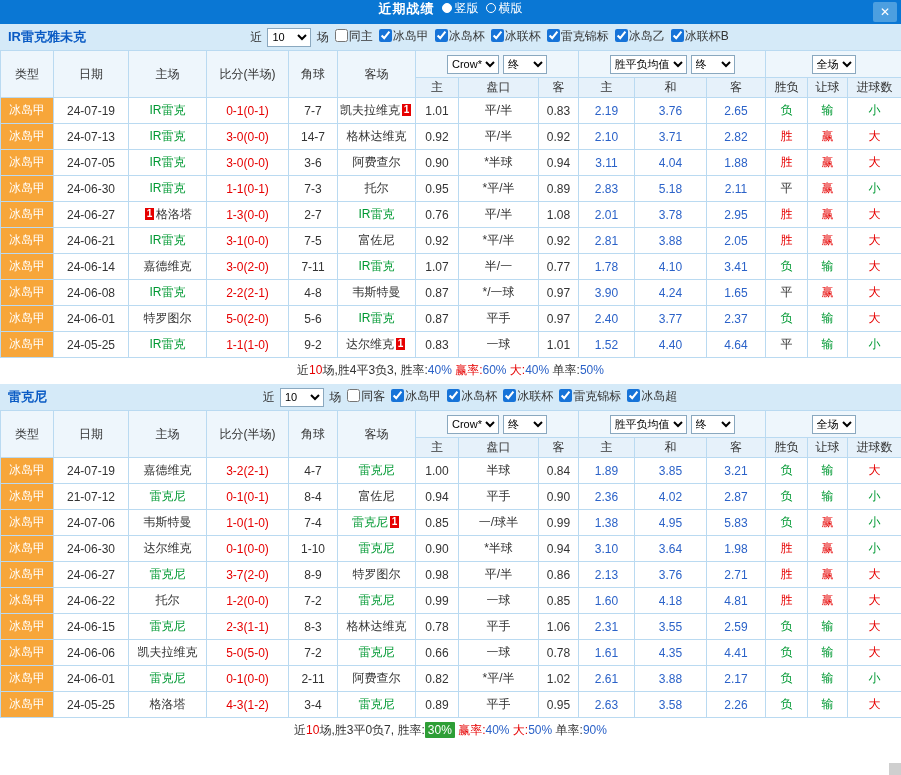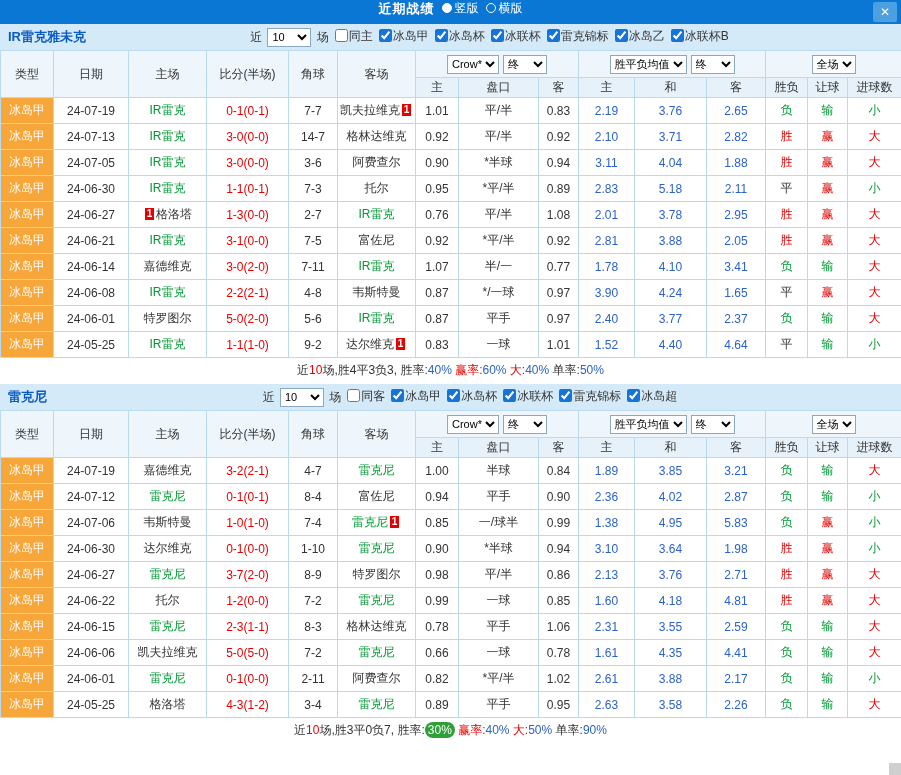--- a/index.html
+++ b/index.html
@@ -25,21 +25,21 @@
   thead tr.ctrl th { height:27px; background:#eef6fc; }
   thead tr.sub th { height:20px; background:#e6f1fa; color:#333; }
   tbody td { height:26px; background:#fff; }
   td.type { background:#f7a63a; color:#fff; }
   td.score { color:#e60000; }
   .focus { color:#009933; }
   td.eu { color:#2b62c8; }
   .badge { display:inline-block; min-width:9px; padding:0 1px; height:12px; line-height:12px; background:#e60000; color:#fff;
            font-size:10px; font-weight:bold; margin:0 2px; vertical-align:1px; }
   .summary { text-align:center; padding:4px 0 5px; background:#fff; }
-  .summary .seg-badge { padding:1px 3px; border-radius:8px; }
+  .summary .seg-badge { padding:1px 3px; border-radius:1px; }
   .resize-grip { position:absolute; right:0; bottom:0; width:12px; height:12px; background:#cfcfcf; cursor:nwse-resize; }
 </style>
 </head>
 <body>
 
 <div class="titlebar">
   <span class="title">近期战绩</span>
   <span id="layout-radios"><span class="radio on"></span><span class="radio-label">竖版</span><span class="radio"></span><span class="radio-label">横版</span></span>
   <div class="close-btn">✕</div>
 </div>
@@ -327,21 +327,21 @@
             <td>0.84</td>
             <td class="eu">1.89</td>
             <td class="eu">3.85</td>
             <td class="eu">3.21</td>
             <td style="color: rgb(0, 153, 51);">负</td>
             <td style="color: rgb(0, 153, 51);">输</td>
             <td style="color: rgb(230, 0, 0);">大</td>
           </tr>
           <tr>
             <td class="type">冰岛甲</td>
-            <td>24-07-12</td>
+            <td>21-07-12</td>
             <td><span class="focus">雷克尼</span></td>
             <td class="score">0-1(0-1)</td>
             <td>8-4</td>
             <td><span>富佐尼</span></td>
             <td>0.94</td>
             <td>平手</td>
             <td>0.90</td>
             <td class="eu">2.36</td>
             <td class="eu">4.02</td>
             <td class="eu">2.87</td>

